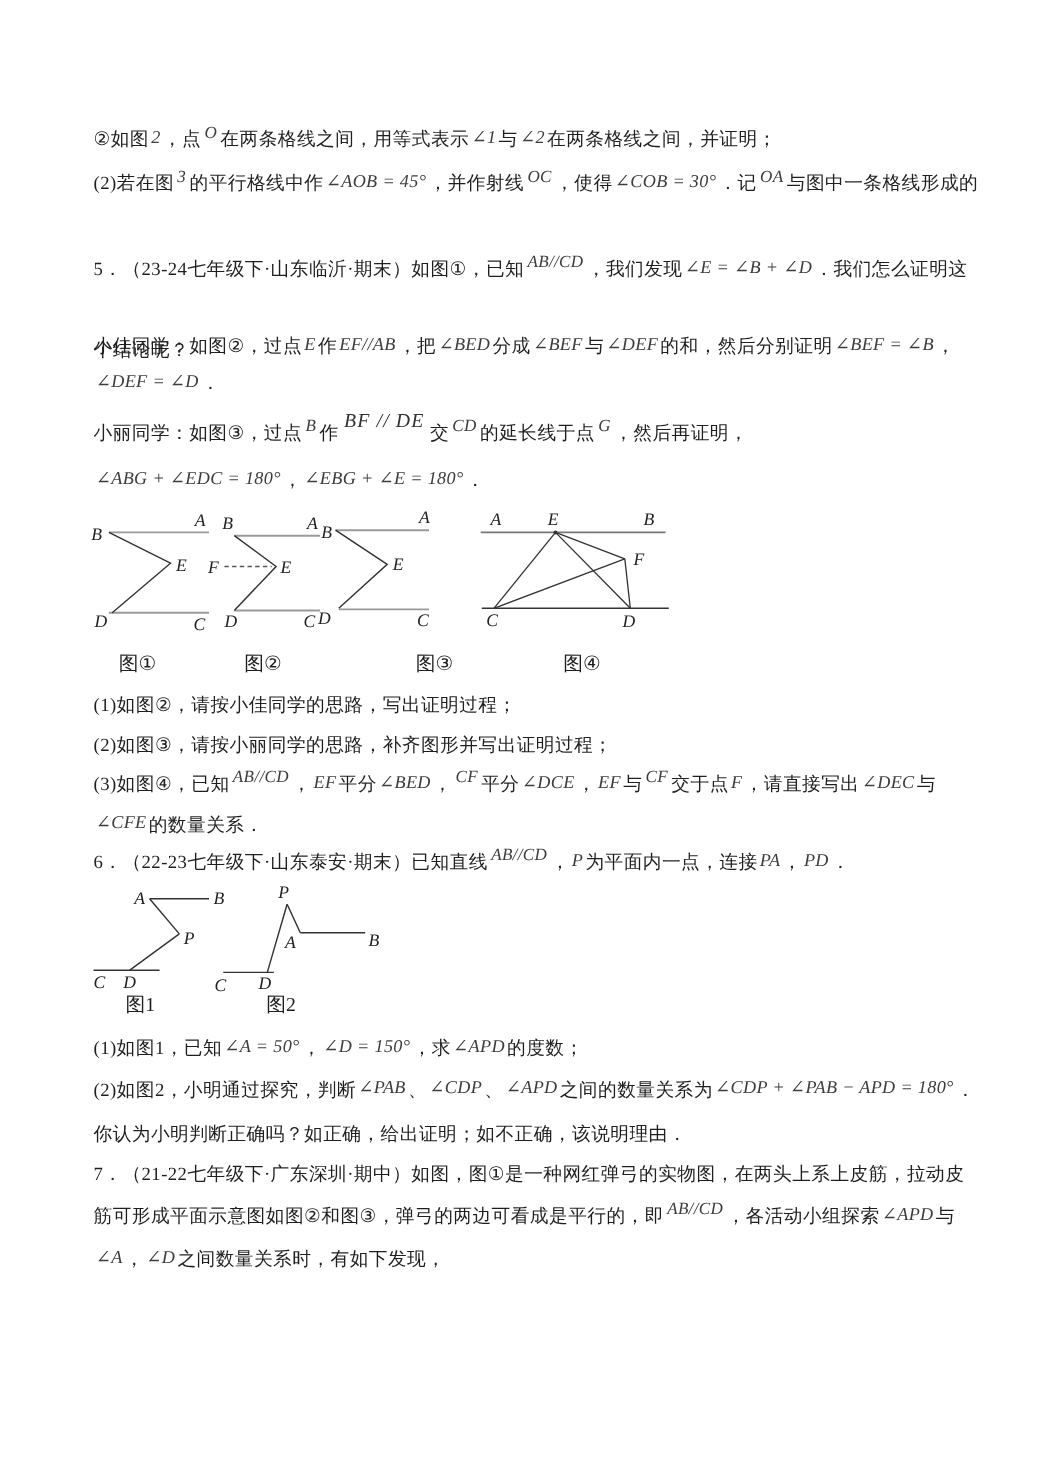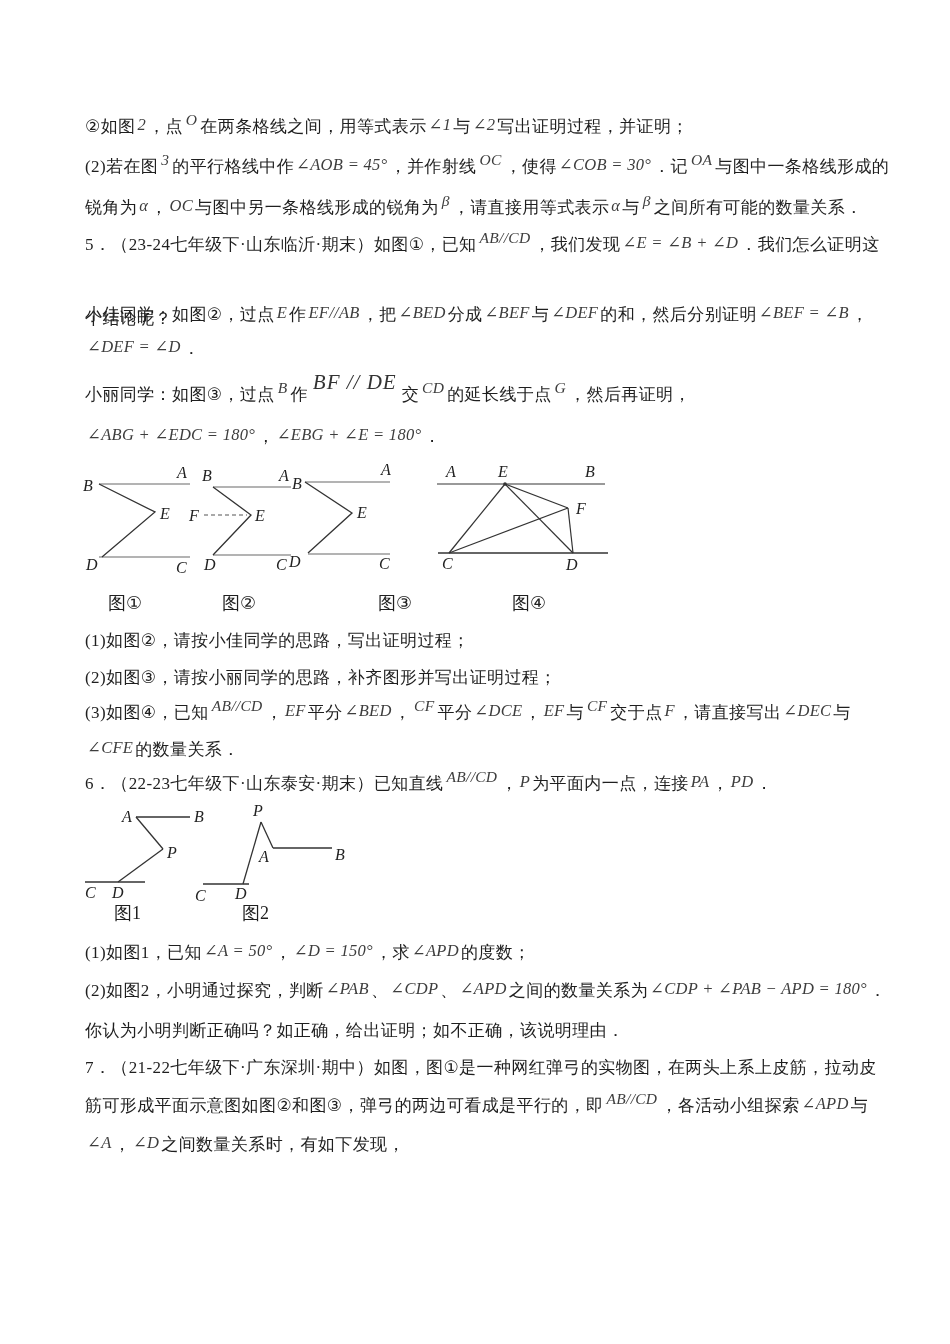--- a/index.html
+++ b/index.html
@@ -31,21 +31,21 @@
   .seg-s{
     font-style:italic;
     font-size:15.5px;
     color:#3d3d3d;
     position:relative;top:-7px;
     letter-spacing:0.3px;
     padding:0 3px;
   }
   .seg-b{
     font-style:italic;
-    font-size:21px;
+    font-size:18px;
     color:#333333;
     position:relative;top:-11px;
     letter-spacing:1px;
     padding:0 5px;
   }
   .figsvg{position:absolute;}
   .flbl{
     font-family:"Liberation Serif","DejaVu Serif",serif;
     font-style:italic;
     font-size:16px;
@@ -144,23 +144,22 @@
       <text class="flbl" x="173" y="16">P</text>
       <text class="flbl" x="179" y="62">A</text>
       <text class="flbl" x="255" y="60">B</text>
       <text class="flbl" x="115" y="101">C</text>
       <text class="flbl" x="155" y="99">D</text>
     </g>
   </svg>
   <div class="figcap" style="left:114px;top:901px;">图1</div>
   <div class="figcap" style="left:242px;top:901px;">图2</div>
 
-<div class="line" style="top: 115px;"><span class="seg-c">②如图</span><span class="seg-m">2</span><span class="seg-c">，点</span><span class="seg-s">O</span><span class="seg-c">在两条格线之间，用等式表示</span><span class="seg-m">∠1</span><span class="seg-c">与</span><span class="seg-m">∠2</span><span class="seg-c">写出证明过程，并证明；</span></div>
+<div class="line" style="top: 115px;"><span class="seg-c">②如图</span><span class="seg-m">2</span><span class="seg-c">，点</span><span class="seg-s">O</span><span class="seg-c">在两条格线之间，用等式表示</span><span class="seg-m">∠1</span><span class="seg-c">与</span><span class="seg-m">∠2</span><span class="seg-c">在两条格线之间，并证明；</span></div>
     <div class="line" style="top: 155px;"><span class="seg-c">(2)若在图</span><span class="seg-s">3</span><span class="seg-c">的平行格线中作</span><span class="seg-m">∠AOB = 45°</span><span class="seg-c">，并作射线</span><span class="seg-s">OC</span><span class="seg-c">，使得</span><span class="seg-m">∠COB = 30°</span><span class="seg-c">．记</span><span class="seg-s">OA</span><span class="seg-c">与图中一条格线形成的</span></div>
-    <div class="line" style="top: 196px;"><span class="seg-c">锐角为</span><span class="seg-m">α</span><span class="seg-c">，</span><span class="seg-m">OC</span><span class="seg-c">与图中另一条格线形成的锐角为</span><span class="seg-s">β</span><span class="seg-c">，请直接用等式表示</span><span class="seg-m">α</span><span class="seg-c">与</span><span class="seg-s">β</span><span class="seg-c">之间所有可能的数量关系．</span></div>
     <div class="line" style="top: 233px;"><span class="seg-c">5．（23-24七年级下·山东临沂·期末）如图①，已知</span><span class="seg-s">AB//CD</span><span class="seg-c">，我们发现</span><span class="seg-m">∠E = ∠B + ∠D</span><span class="seg-c">．我们怎么证明这</span></div>
     <div class="line" style="top: 269px; margin-top: 38px;"><span class="seg-c">个结论呢？</span></div>
     <div class="line" style="top: 303px;"><span class="seg-c">小佳同学：如图②，过点</span><span class="seg-m">E</span><span class="seg-c">作</span><span class="seg-m">EF//AB</span><span class="seg-c">，把</span><span class="seg-m">∠BED</span><span class="seg-c">分成</span><span class="seg-m">∠BEF</span><span class="seg-c">与</span><span class="seg-m">∠DEF</span><span class="seg-c">的和，然后分别证明</span><span class="seg-m">∠BEF = ∠B</span><span class="seg-c">，</span></div>
     <div class="line" style="top: 337px;"><span class="seg-m">∠DEF = ∠D</span><span class="seg-c">．</span></div>
     <div class="line" style="top: 381px;"><span class="seg-c">小丽同学：如图③，过点</span><span class="seg-s">B</span><span class="seg-c">作</span><span class="seg-b">BF // DE</span><span class="seg-c">交</span><span class="seg-s">CD</span><span class="seg-c">的延长线于点</span><span class="seg-s">G</span><span class="seg-c">，然后再证明，</span></div>
     <div class="line" style="top: 425px;"><span class="seg-m">∠ABG + ∠EDC = 180°</span><span class="seg-c">，</span><span class="seg-m">∠EBG + ∠E = 180°</span><span class="seg-c">．</span></div>
     <div class="line" style="top: 629px;"><span class="seg-c">(1)如图②，请按小佳同学的思路，写出证明过程；</span></div>
     <div class="line" style="top: 666px;"><span class="seg-c">(2)如图③，请按小丽同学的思路，补齐图形并写出证明过程；</span></div>
     <div class="line" style="top: 701px;"><span class="seg-c">(3)如图④，已知</span><span class="seg-s">AB//CD</span><span class="seg-c">，</span><span class="seg-m">EF</span><span class="seg-c">平分</span><span class="seg-m">∠BED</span><span class="seg-c">，</span><span class="seg-s">CF</span><span class="seg-c">平分</span><span class="seg-m">∠DCE</span><span class="seg-c">，</span><span class="seg-m">EF</span><span class="seg-c">与</span><span class="seg-s">CF</span><span class="seg-c">交于点</span><span class="seg-m">F</span><span class="seg-c">，请直接写出</span><span class="seg-m">∠DEC</span><span class="seg-c">与</span></div>
     <div class="line" style="top: 738px;"><span class="seg-m">∠CFE</span><span class="seg-c">的数量关系．</span></div>

